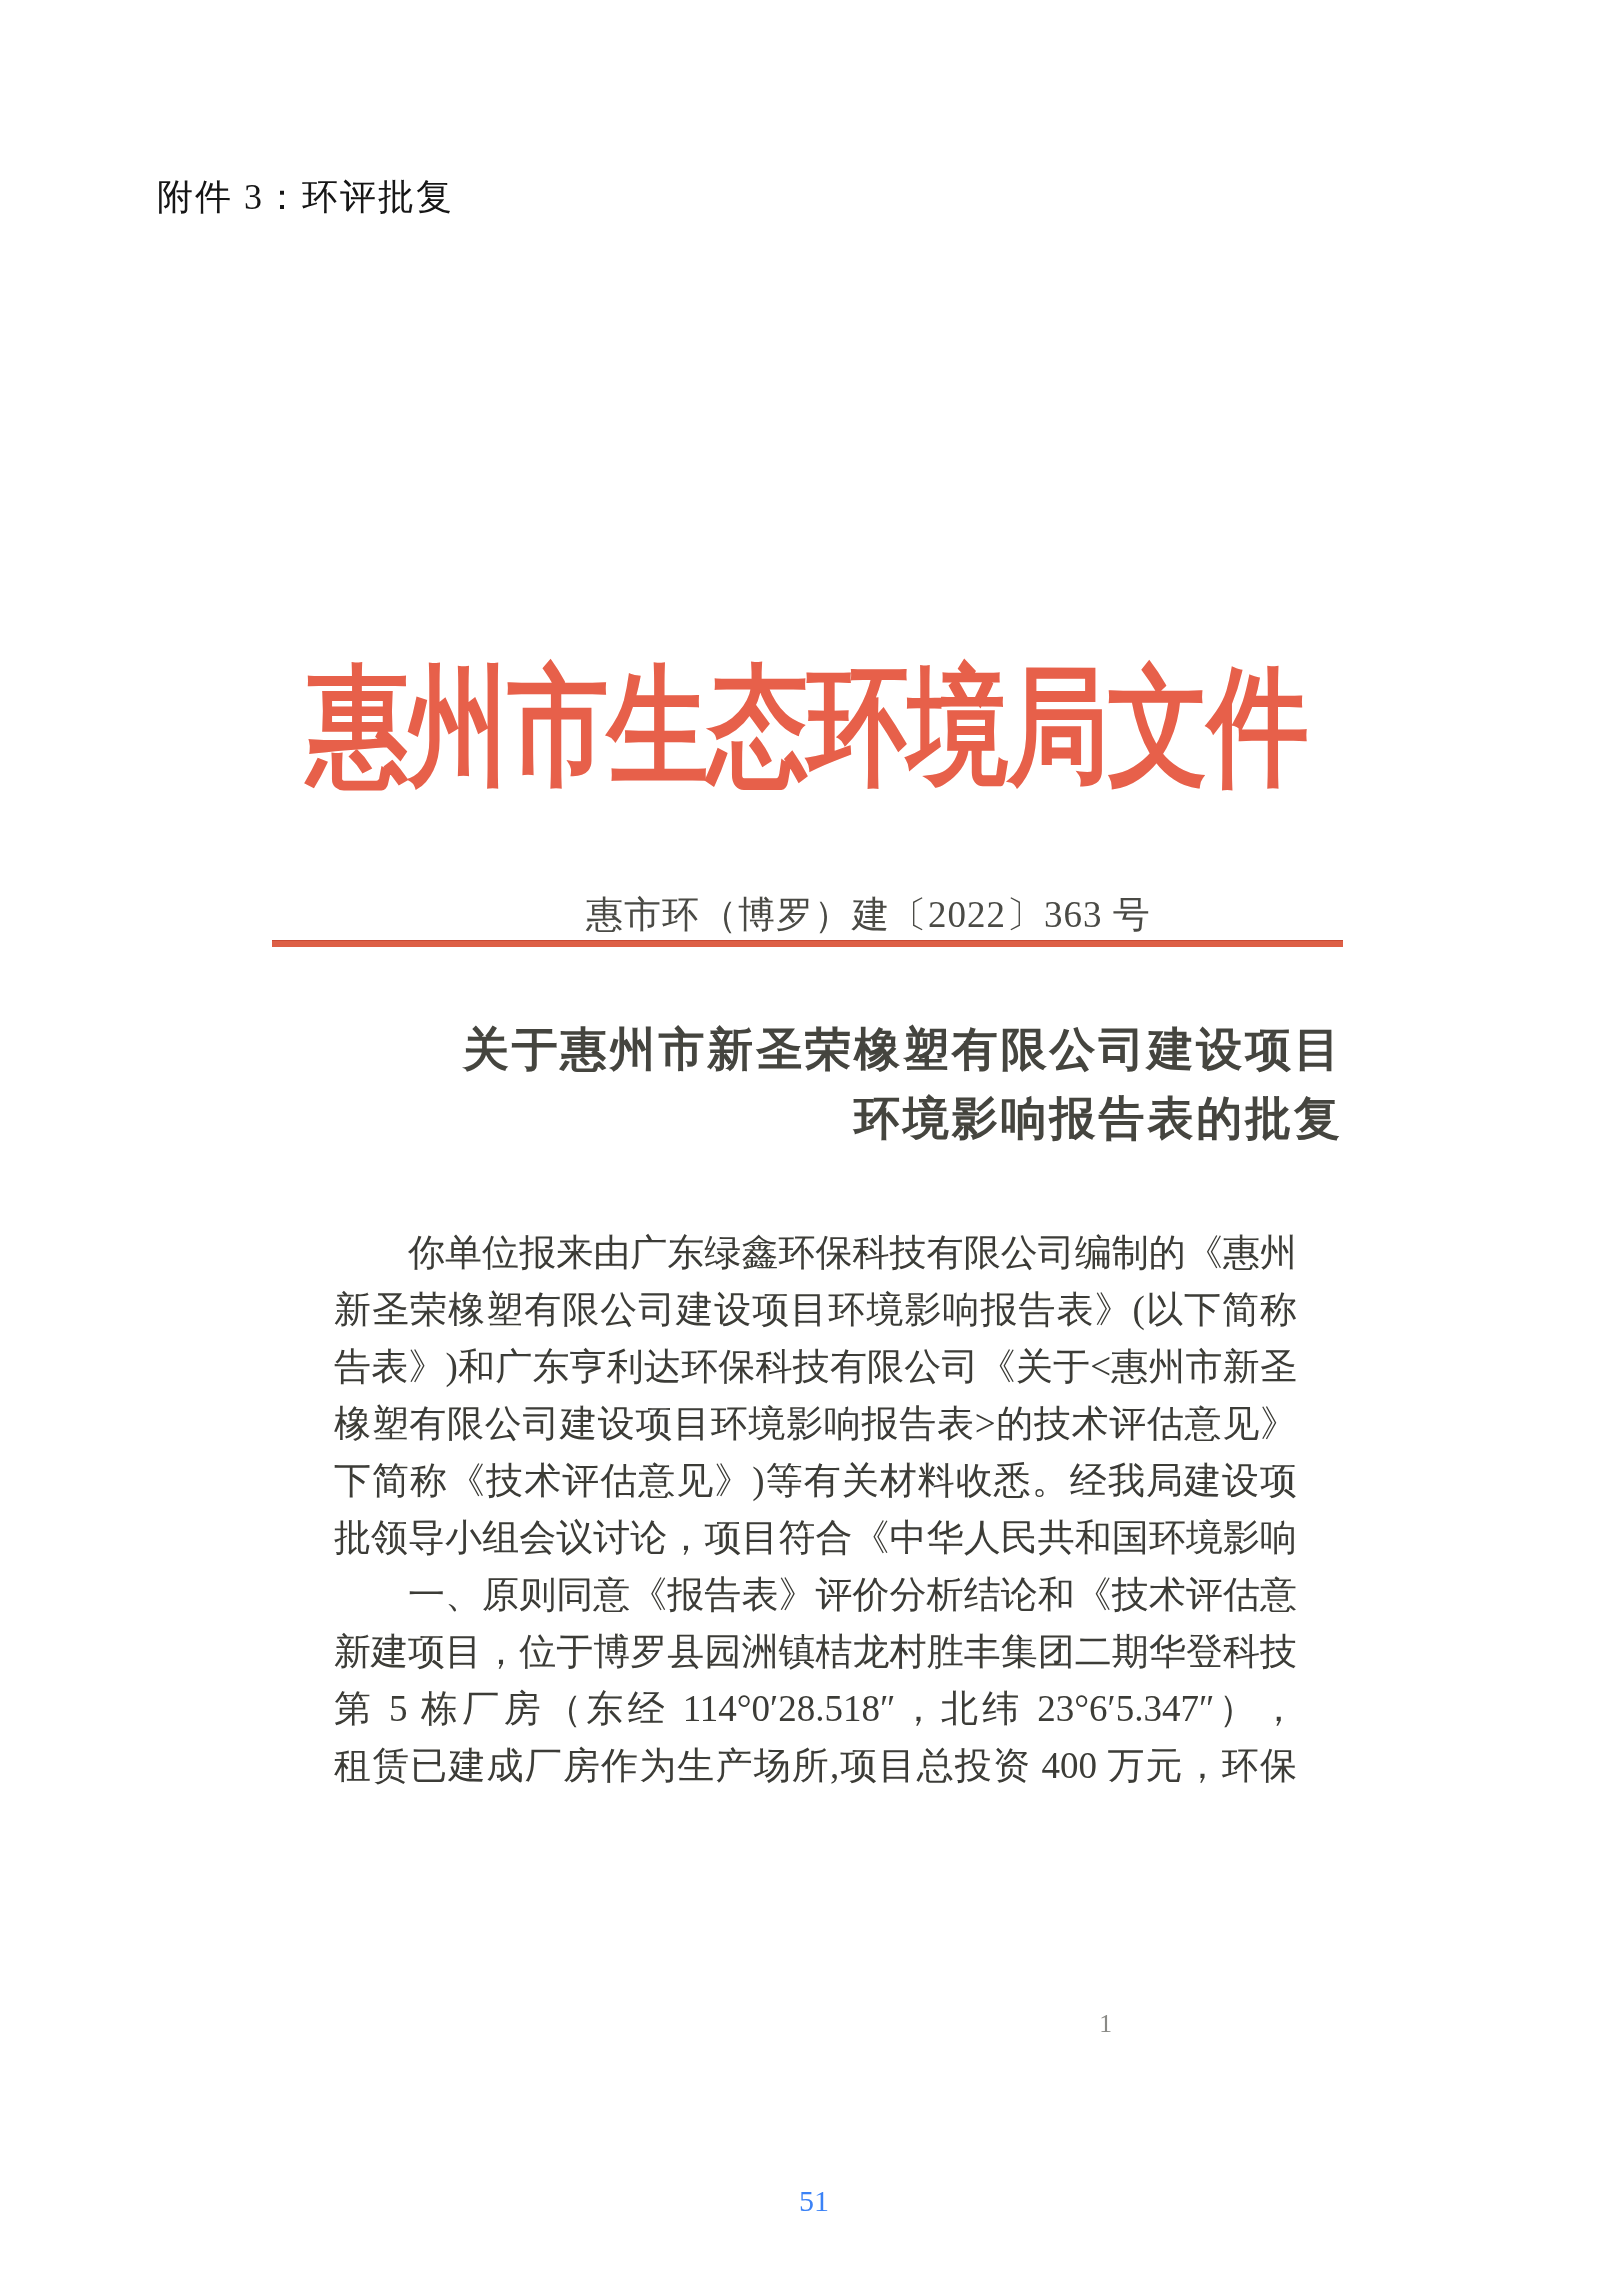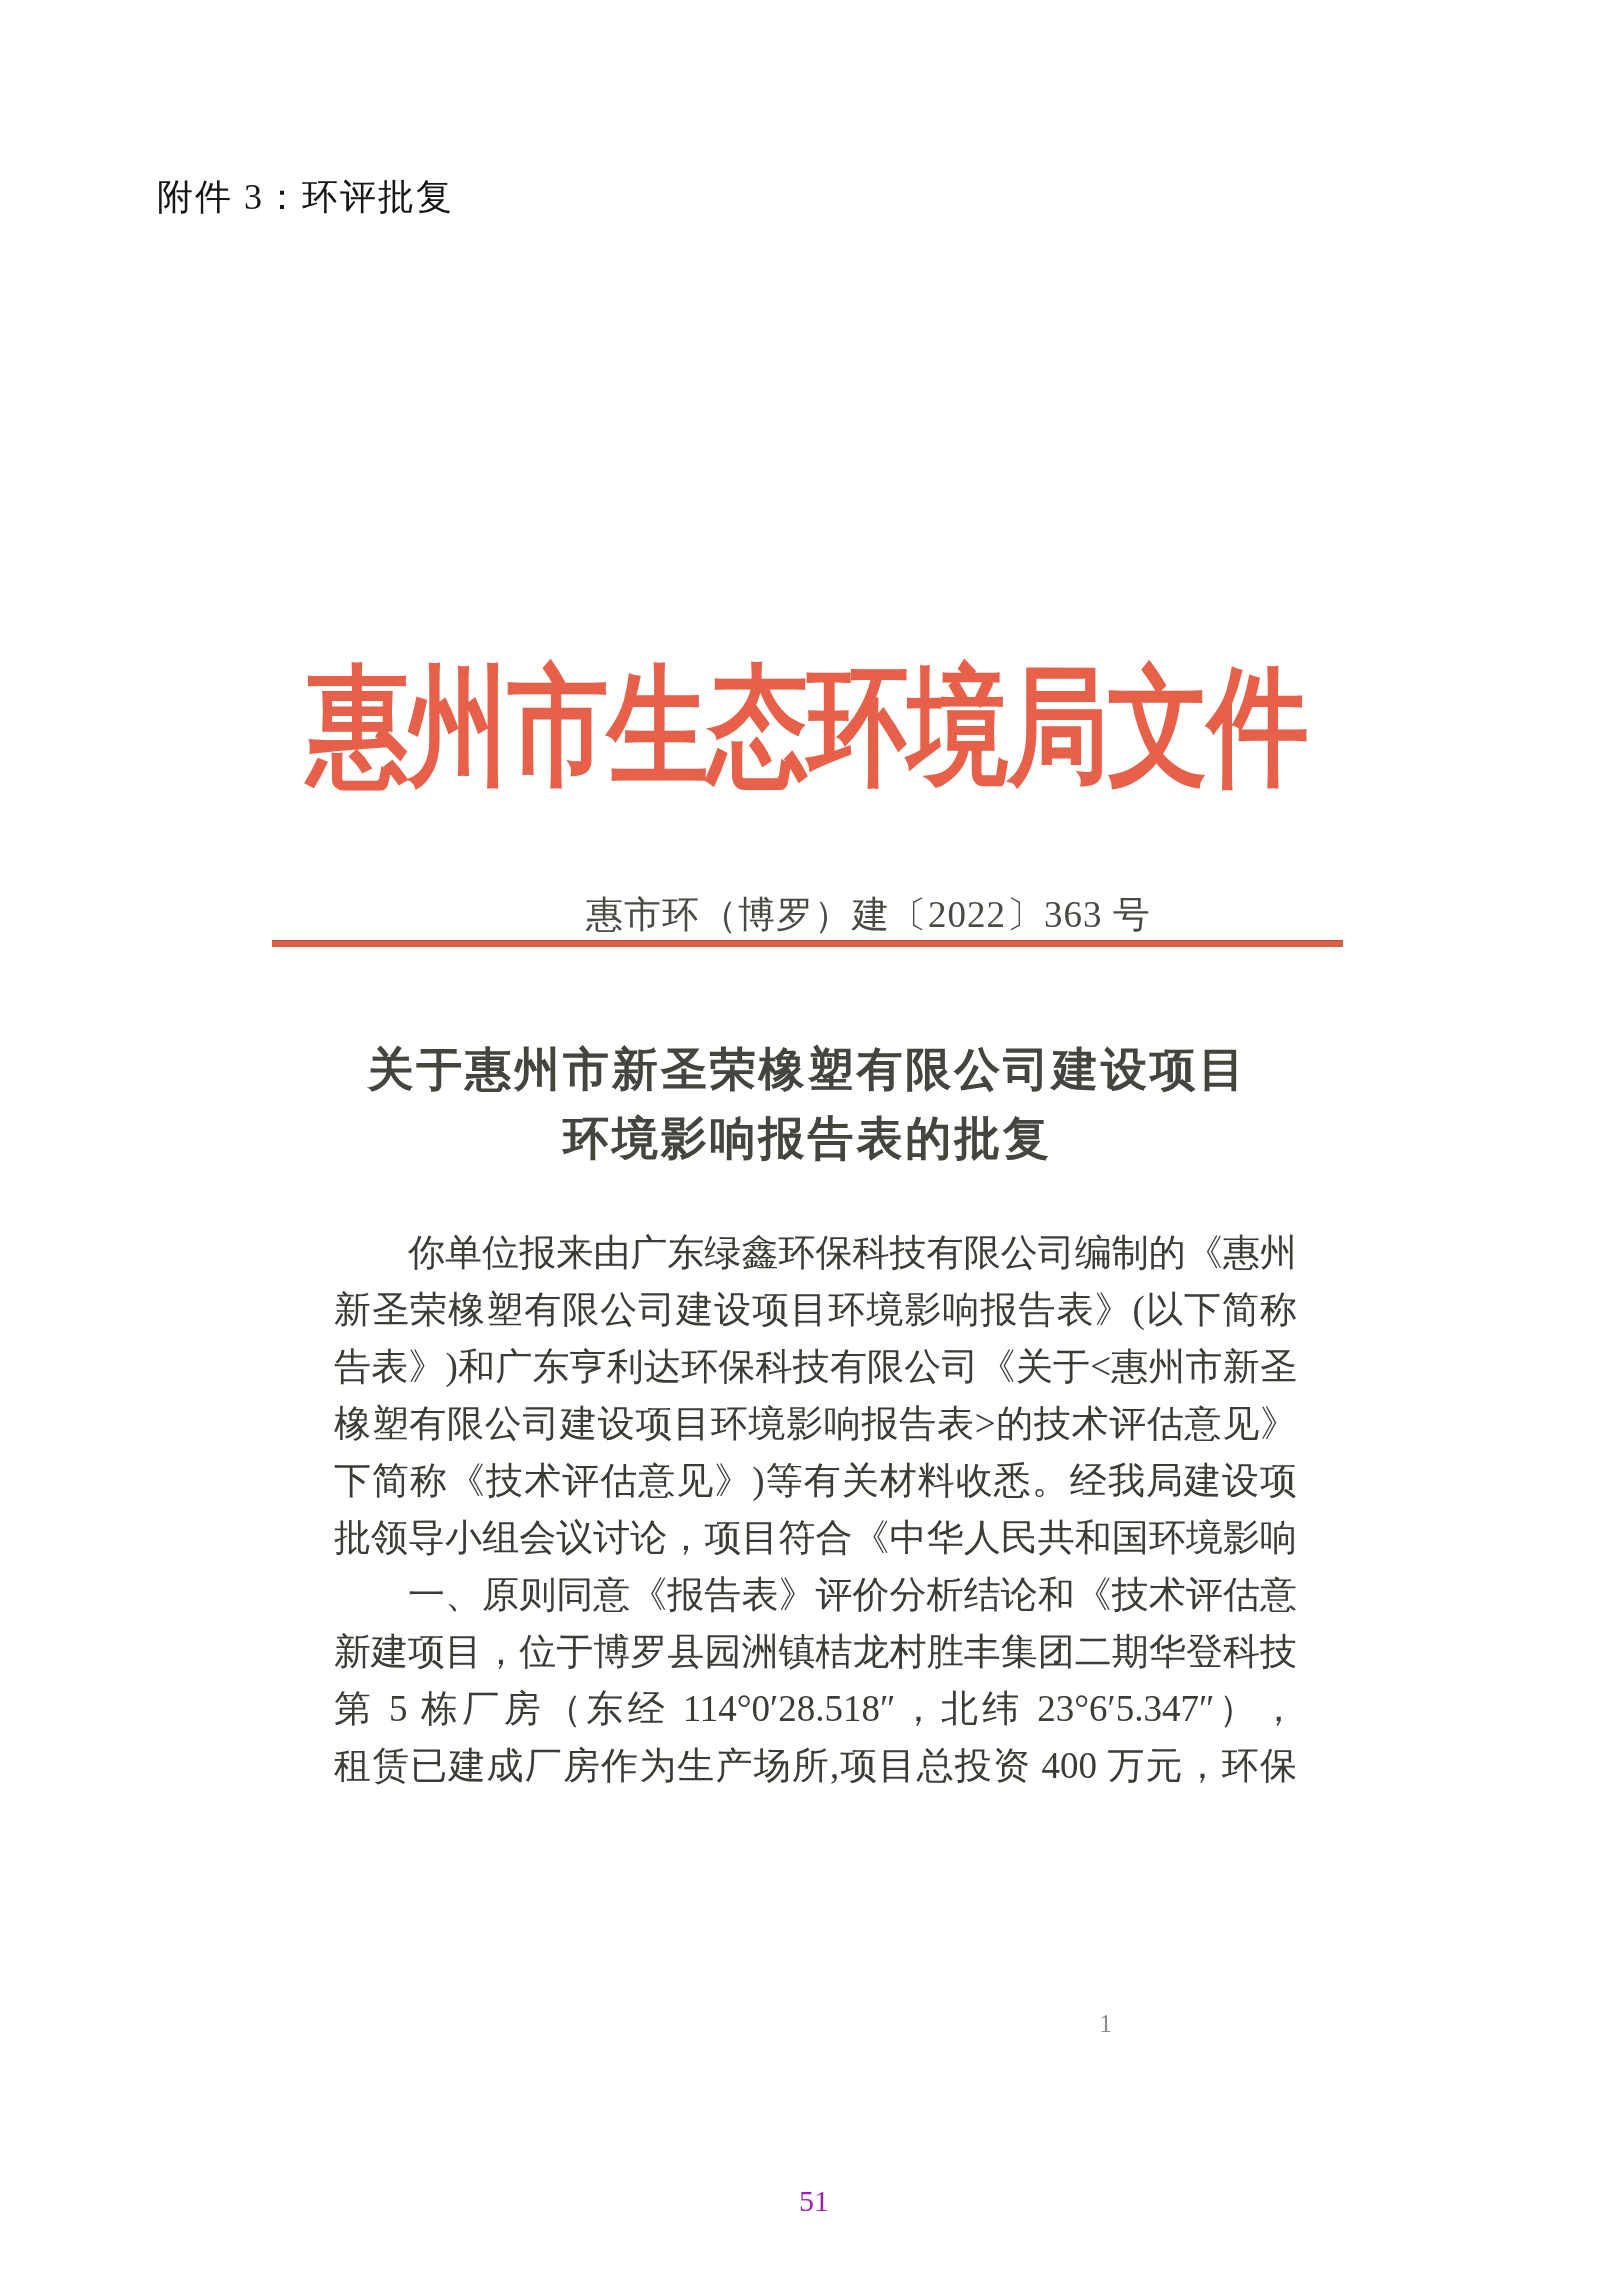--- a/index.html
+++ b/index.html
@@ -57,28 +57,27 @@
     top:940px;
     width:1071px;
     height:5.9px;
     background:#dd5f46;
     border-top:1px solid #c94a34;
   }
   .doc-title{
     position:absolute;
     left:0;
     width:1071px;
-    text-align:center;
+    text-align:right;
     font-family:"Liberation Sans","DejaVu Sans",sans-serif;
     font-weight:bold;
     font-size:46px;
     color:#45453f;
     letter-spacing:2.9px;
     white-space:nowrap;
-    margin-top:20px;
   }
   .doc-title.line1{top:1019px;}
   .doc-title.line2{top:1088px;}
   .body-block{
     position:absolute;
     left:62px;   
     top:1224px;
     width:963px;
   }
   .body-line{
@@ -107,21 +106,21 @@
     font-size:25.5px;
     color:#8a8a86;
   }
   .page-number{
     position:absolute;
     left:765px;
     top:2184px;
     width:98px;
     text-align:center;
     font-size:30px;
-    color:#a21caf;
+    color:#3b82f6;
   }
 </style>
 </head>
 <body>
 
 <div class="page">
 
   <div class="attachment-label">附件 3：环评批复</div>
 
   <div class="doc-area">

